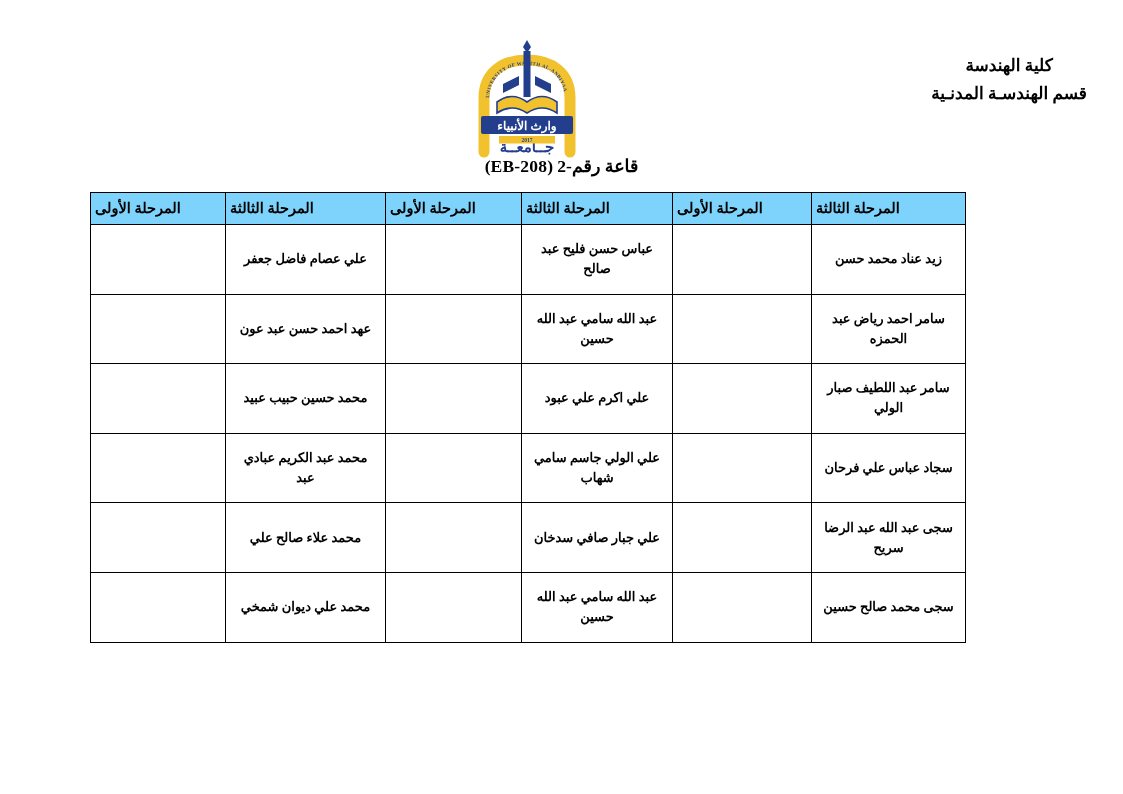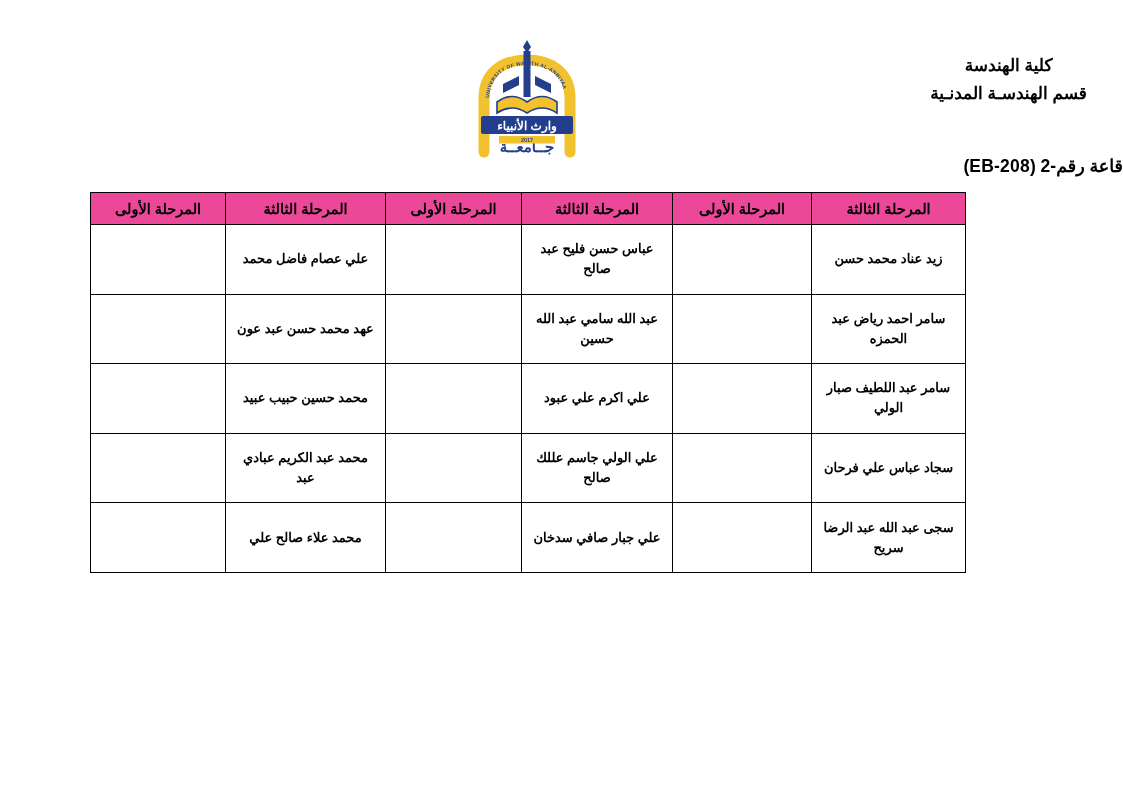--- a/index.html
+++ b/index.html
@@ -1,36 +1,36 @@
 <!DOCTYPE html>
 <html lang="ar"><head>
 <meta charset="utf-8">
 <style>
   html,body{margin:0;padding:0;background:#fff;}
   .page{
     position:relative;width:1123px;height:794px;background:#ffffff;overflow:hidden;
-    font-family:Liberation Sans, sans-serif;color:#000;
+    font-family:Liberation Serif, serif;color:#000;
   }
   .corner-header{
     position:absolute;top:52px;right:36px;text-align:center;direction:rtl;
     font-weight:bold;font-size:17px;line-height:1.62;white-space:nowrap;
   }
   .logo-wrap{position:absolute;top:40px;left:466px;width:122px;height:118px;}
   .hall-title{
-    position:absolute;top:156px;left:0;width:100%;text-align:right;direction:rtl;
+    position:absolute;top:156px;left:0;width:100%;text-align:center;direction:rtl;
     font-weight:bold;font-size:17.5px;letter-spacing:0.2px;
   }
   table.exam{
     position:absolute;top:192px;left:90px;border-collapse:collapse;table-layout:fixed;
     direction:ltr;border:1.5px solid #000;
   }
   table.exam th, table.exam td{border:1px solid #000;}
   table.exam th{
-    background:#ec4899;height:31px;font-size:14.5px;font-weight:bold;
-    direction:rtl;text-align:center;vertical-align:middle;padding:0 4px;
+    background:#7dd3fc;height:31px;font-size:14.5px;font-weight:bold;
+    direction:rtl;text-align:left;vertical-align:middle;padding:0 4px;
   }
   table.exam td{
     height:64.6px;text-align:center;vertical-align:middle;direction:rtl;
     font-size:13px;font-weight:bold;line-height:1.55;padding:2px 7px;background:#fff;
   }
 </style>
 </head>
 <body>
 
 <div class="page">
@@ -88,54 +88,62 @@
           <th>المرحلة الثالثة</th>
           <th>المرحلة الأولى</th>
           <th>المرحلة الثالثة</th>
           <th>المرحلة الأولى</th>
           <th>المرحلة الثالثة</th>
         </tr>
     </thead>
     <tbody>
         <tr>
           <td></td>
-          <td>علي عصام فاضل محمد</td>
+          <td>علي عصام فاضل جعفر</td>
           <td></td>
           <td>عباس حسن فليح عبد صالح</td>
           <td></td>
           <td>زيد عناد محمد حسن</td>
         </tr>
         <tr>
           <td></td>
-          <td>عهد محمد حسن عبد عون</td>
+          <td>عهد احمد حسن عبد عون</td>
           <td></td>
           <td>عبد الله سامي عبد الله حسين</td>
           <td></td>
           <td>سامر احمد رياض عبد الحمزه</td>
         </tr>
         <tr>
           <td></td>
           <td>محمد حسين حبيب عبيد</td>
           <td></td>
           <td>علي اكرم علي عبود</td>
           <td></td>
           <td>سامر عبد اللطيف صبار الولي</td>
         </tr>
         <tr>
           <td></td>
           <td>محمد عبد الكريم عبادي عبد</td>
           <td></td>
-          <td>علي الولي جاسم عللك صالح</td>
+          <td>علي الولي جاسم سامي شهاب</td>
           <td></td>
           <td>سجاد عباس علي فرحان</td>
         </tr>
         <tr>
           <td></td>
           <td>محمد علاء صالح علي</td>
           <td></td>
           <td>علي جبار صافي سدخان</td>
           <td></td>
           <td>سجى عبد الله عبد الرضا سريح</td>
         </tr>
+        <tr>
+          <td></td>
+          <td>محمد علي ديوان شمخي</td>
+          <td></td>
+          <td>عبد الله سامي عبد الله حسين</td>
+          <td></td>
+          <td>سجى محمد صالح حسين</td>
+        </tr>
       </tbody>
   </table>
 
 </div>
 
 </body></html>

